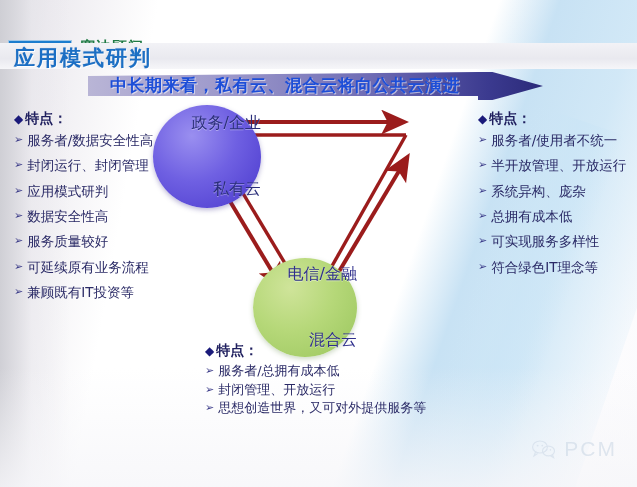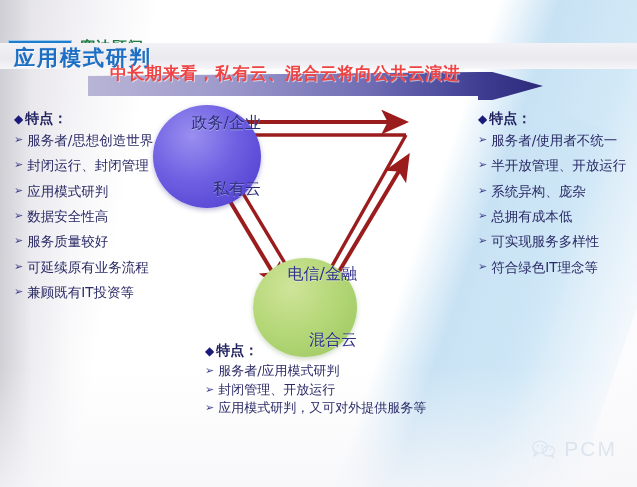--- a/index.html
+++ b/index.html
@@ -69,23 +69,23 @@
     white-space:nowrap;
   }
 
   
   .arrow-band{
     position:absolute;left:88px;top:72px;width:455px;height:28px;
   }
   .arrow-band svg{display:block;}
 
   .headline{
-    position:absolute;left:110px;top:62px;
+    position:absolute;left:110px;top:74px;
     font-size:17px;font-weight:bold;letter-spacing:.5px;
-    color:#ef4444;
+    color:#1d4ed8;
     text-shadow:1px 1px 0 rgba(255,255,255,.55);
     white-space:nowrap;
   }
 
   
   .diagram{position:absolute;left:150px;top:100px;width:350px;height:275px;}
   .diagram svg{display:block;}
 
   .node{
     position:absolute;
@@ -230,21 +230,21 @@
   </div>
 
   <div class="panel panel-left">
     <div class="head">
       <span class="dia">◆</span>
       <span>特点：</span>
     </div>
     <ul>
       <li>
         <span class="arr">➢</span>
-        <span class="txt">服务者/思想创造世界</span>
+        <span class="txt">服务者/数据安全性高</span>
       </li>
       <li>
         <span class="arr">➢</span>
         <span class="txt">封闭运行、封闭管理</span>
       </li>
       <li>
         <span class="arr">➢</span>
         <span class="txt">应用模式研判</span>
       </li>
       <li>
@@ -300,29 +300,29 @@
   </div>
 
   <div class="panel panel-bottom">
     <div class="head">
       <span class="dia">◆</span>
       <span>特点：</span>
     </div>
     <ul>
       <li>
         <span class="arr">➢</span>
-        <span class="txt">服务者/应用模式研判</span>
+        <span class="txt">服务者/总拥有成本低</span>
       </li>
       <li>
         <span class="arr">➢</span>
         <span class="txt">封闭管理、开放运行</span>
       </li>
       <li>
         <span class="arr">➢</span>
-        <span class="txt">应用模式研判，又可对外提供服务等</span>
+        <span class="txt">思想创造世界，又可对外提供服务等</span>
       </li>
     </ul>
   </div>
 
   <div class="watermark">
     <svg class="wm-icon" viewBox="0 0 26 20">
       <ellipse cx="9" cy="8" rx="7.4" ry="6" fill="none" stroke="#ccd8e6" stroke-width="1.2"></ellipse>
       <path d="M4.5,13 L3,17 L6.6,14.6" fill="none" stroke="#ccd8e6" stroke-width="1.2"></path>
       <circle cx="6.6" cy="6.6" r=".95" fill="#ccd8e6"></circle>
       <circle cx="11.3" cy="6.6" r=".95" fill="#ccd8e6"></circle>

